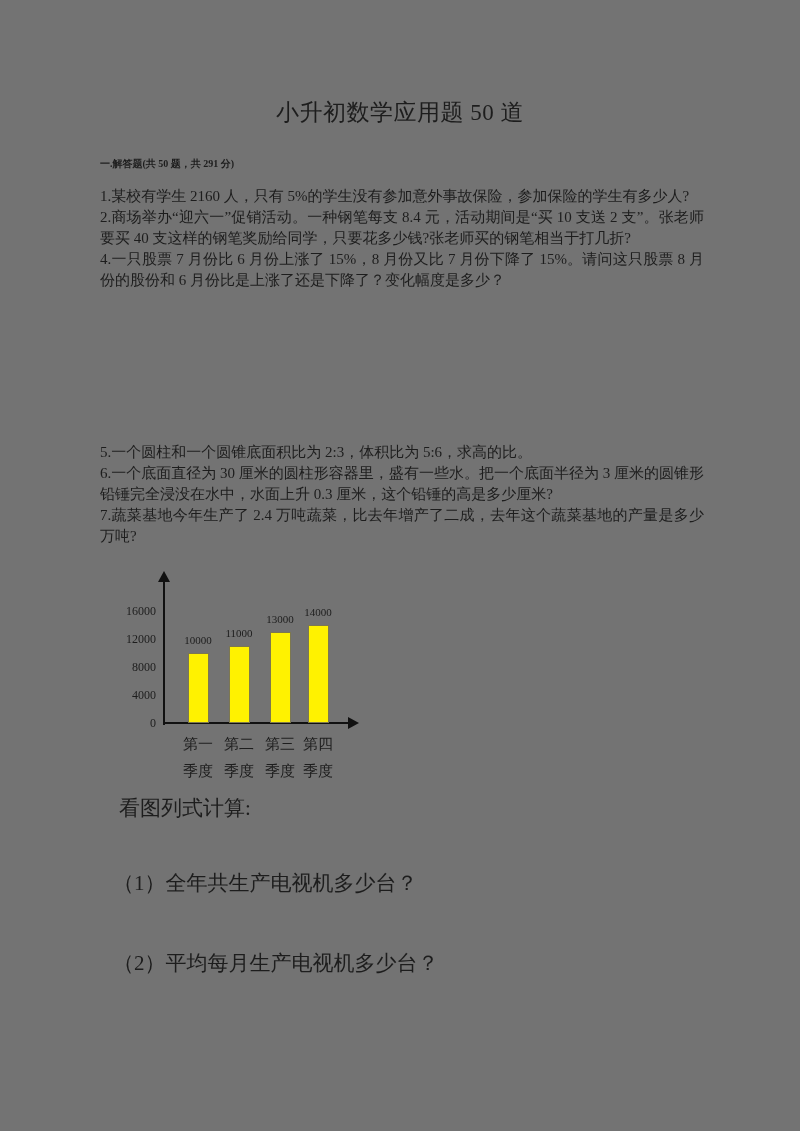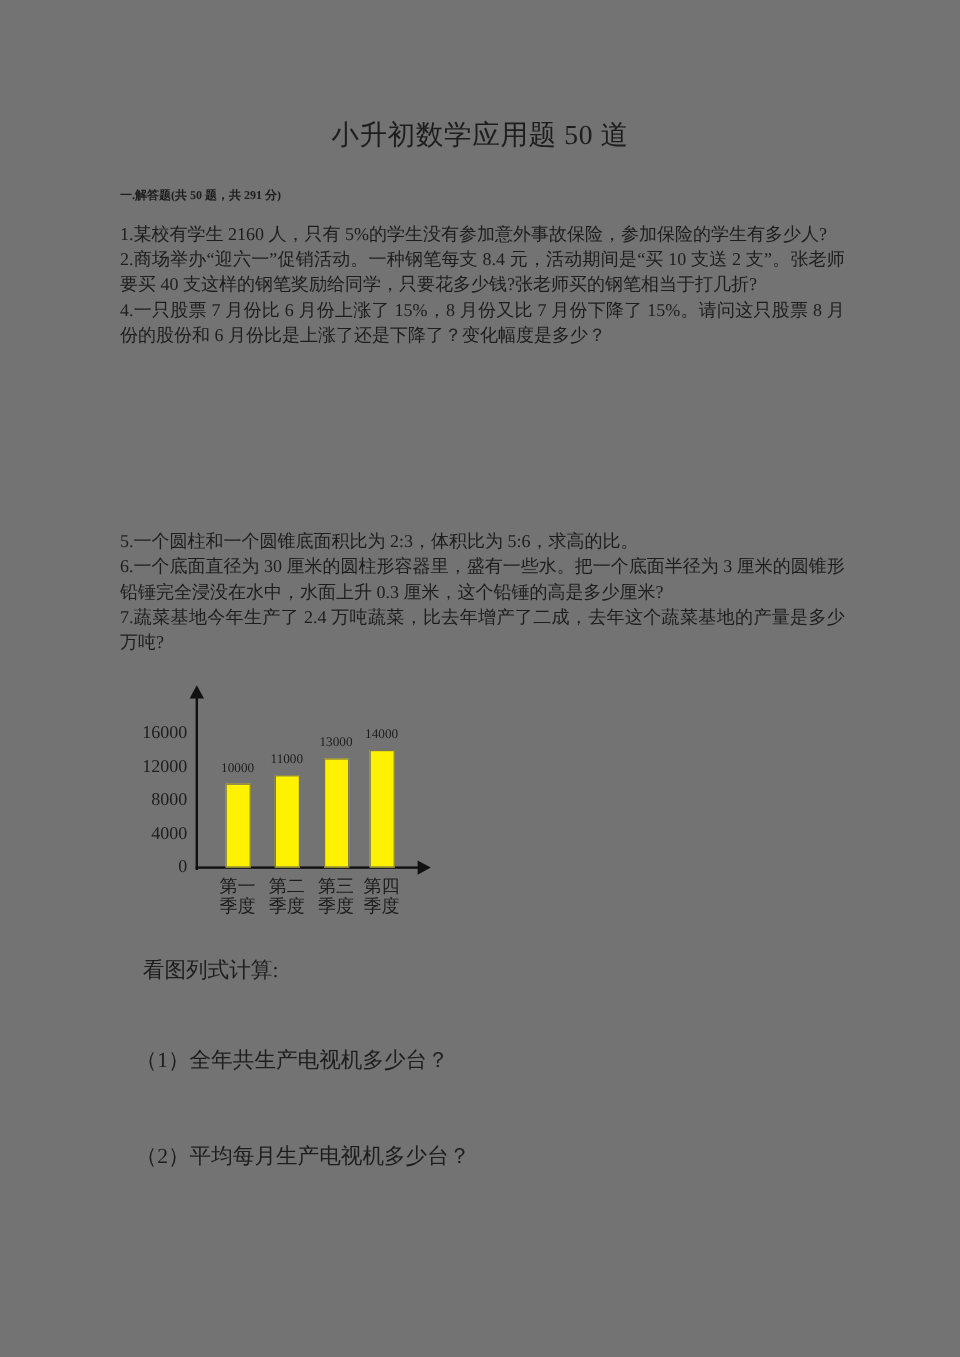--- a/index.html
+++ b/index.html
@@ -11,28 +11,28 @@
   .section-header{position:absolute;left:100px;top:153px;width:604px;
                   font-size:10px;line-height:21px;font-weight:bold;}
   .text-block{position:absolute;left:100px;width:604px;font-size:15px;
               line-height:21px;text-align:justify;}
   .text-block p{margin:0;}
   #block1{top:186px;}
   #block2{top:412px;margin-top:30px;}
   .chart{position:absolute;left:100px;top:565px;width:290px;height:220px;}
   .chart *{position:absolute;box-sizing:border-box;}
   .axis-line{background:#111111;}
-  .tick-label{font-size:15px;text-align:right;line-height:18px;}
+  .tick-label{font-size:12px;text-align:right;line-height:18px;}
   .bar-value{font-size:11px;text-align:center;line-height:18px;}
-  .cat-label{font-size:15px;text-align:center;line-height:17px;white-space:pre-line;}
+  .cat-label{font-size:15px;text-align:center;line-height:27px;white-space:pre-line;}
   .arrow-up{width:0;height:0;border-left:6px solid transparent;
             border-right:6px solid transparent;border-bottom:11px solid #111111;}
   .arrow-right{width:0;height:0;border-top:6px solid transparent;
                border-bottom:6px solid transparent;border-left:11px solid #111111;}
-  .footer-line{position:absolute;font-size:18px;line-height:21px;}
+  .footer-line{position:absolute;font-size:21px;line-height:21px;}
   #instruction{left:119px;top:798px;}
   #question1{left:113px;top:873px;}
   #question2{left:113px;top:953px;}
 </style>
 </head>
 <body>
 
 <div class="page">
 
   <div class="doc-title">小升初数学应用题 50 道</div>

